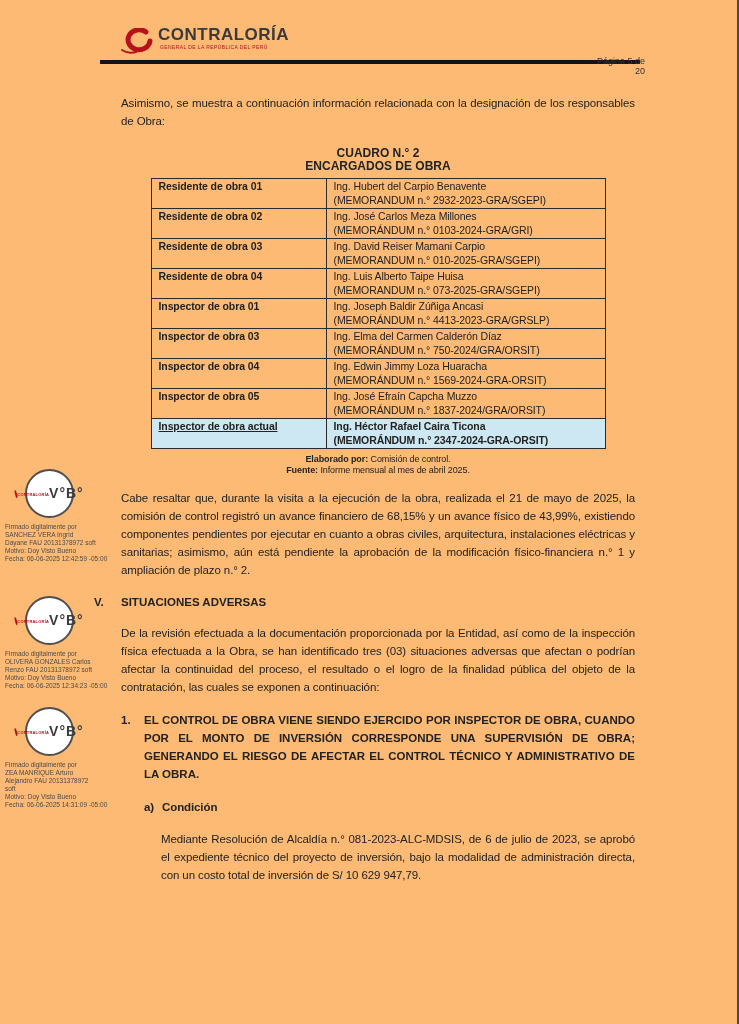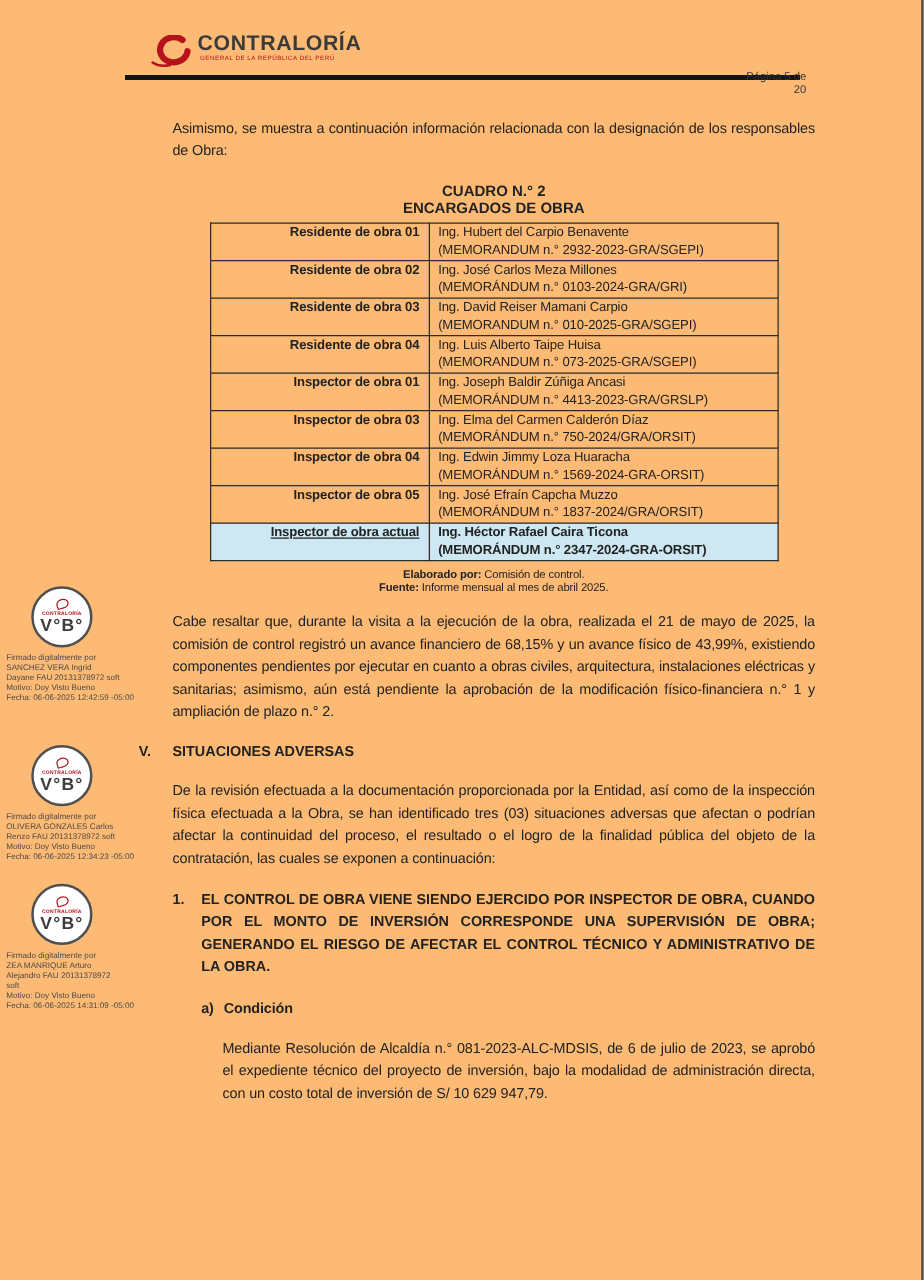--- a/index.html
+++ b/index.html
@@ -10,26 +10,26 @@
   }
   
   .logo{position:absolute;left:118px;top:26px;display:flex;align-items:flex-start;gap:4px;}
   .logo svg{display:block;margin-top:2px;}
   .brand-name{font-size:17px;font-weight:bold;color:#3a3a3a;letter-spacing:.5px;line-height:18px;}
   .brand-sub{font-size:5px;color:#b5121b;letter-spacing:.4px;margin-top:0px;margin-left:2px;}
   .header-rule{position:absolute;left:100px;top:60px;width:540px;height:4px;background:#141414;}
   .page-number{position:absolute;top:56px;left:585px;width:60px;font-size:9px;color:#333;text-align:right;}
 
   
-  .content{position:absolute;left:138px;top:94px;width:514px;font-size:11.5px;line-height:18px;text-align:justify;letter-spacing:-.1px;}
+  .content{position:absolute;left:121px;top:94px;width:514px;font-size:11.5px;line-height:18px;text-align:justify;letter-spacing:-.1px;}
   .content p{margin:0;}
   .cuadro-title{text-align:center;font-weight:bold;font-size:12px;line-height:13px;margin-top:17px;letter-spacing:0;}
   table.cuadro{border-collapse:collapse;width:455px;margin:5px auto 0;font-size:10.5px;line-height:13.5px;text-align:left;letter-spacing:-.1px;}
   table.cuadro td{border:1.5px solid #2b2b2b;padding:1px 7px;vertical-align:top;}
-  td.lbl{width:160px;text-align:right;font-weight:bold;padding-top:3px;}
+  td.lbl{width:160px;text-align:left;font-weight:bold;padding-top:3px;}
   tr.hl td{background:#cde8f2;}
   tr.hl td.val{font-weight:bold;}
   tr.hl .u{text-decoration:underline;}
   .notes{font-size:9px;line-height:11px;margin-top:5px;text-align:center;}
   .notes b{font-weight:bold;}
   .p-avance{margin-top:13px !important;}
   .section-head{display:flex;font-weight:bold;margin-top:14px;margin-left:-27px;letter-spacing:0;}
   .section-num{width:27px;}
   .p-revision{margin-top:13px !important;}
   .adverse{display:flex;font-weight:bold;margin-top:15px;letter-spacing:0;}
@@ -39,21 +39,21 @@
   .cond-letter{width:18px;flex:none;}
   .p-condicion{margin:14px 0 0 40px !important;width:474px;}
 
   
   .sig{position:absolute;width:112px;left:5px;text-align:left;}
   .sig-1{top:469px;}
   .sig-2{top:596px;}
   .sig-3{top:707px;}
   .stamp{
     width:45px;height:45px;border:2.5px solid #4f4f4f;border-radius:50%;
-    display:flex;flex-direction:column;align-items:center;justify-content:center;
+    display:flex;flex-direction:row;align-items:center;justify-content:center;
     background:#fff;margin-left:20px;box-shadow:0 0 0 1px #fff inset;
   }
   .stamp-swoosh{width:8px;height:6px;border:1.5px solid #b5121b;border-radius:50% 50% 50% 10%;transform:rotate(-15deg);}
   .stamp-brand{font-size:4px;color:#b5121b;font-weight:bold;letter-spacing:.2px;margin-top:1px;}
   .stamp-vb{font-size:14px;font-weight:bold;color:#3c3c3c;line-height:15px;letter-spacing:1px;}
   .sig-text{font-size:6.5px;line-height:8px;color:#4a4a4a;white-space:pre-line;margin-top:5px;}
 </style>
 </head>
 <body>
 

